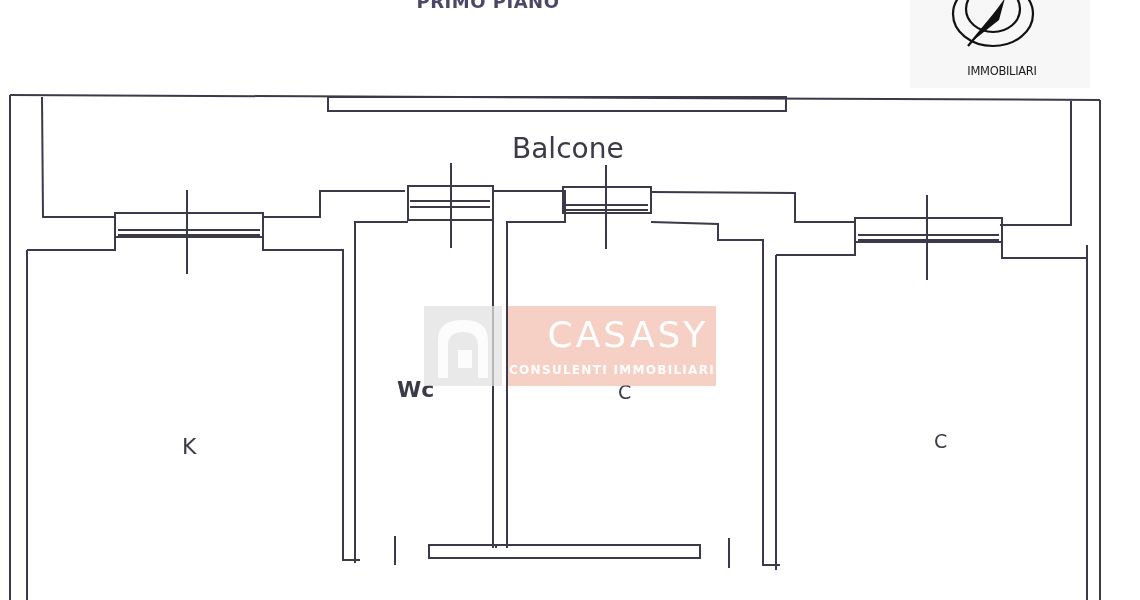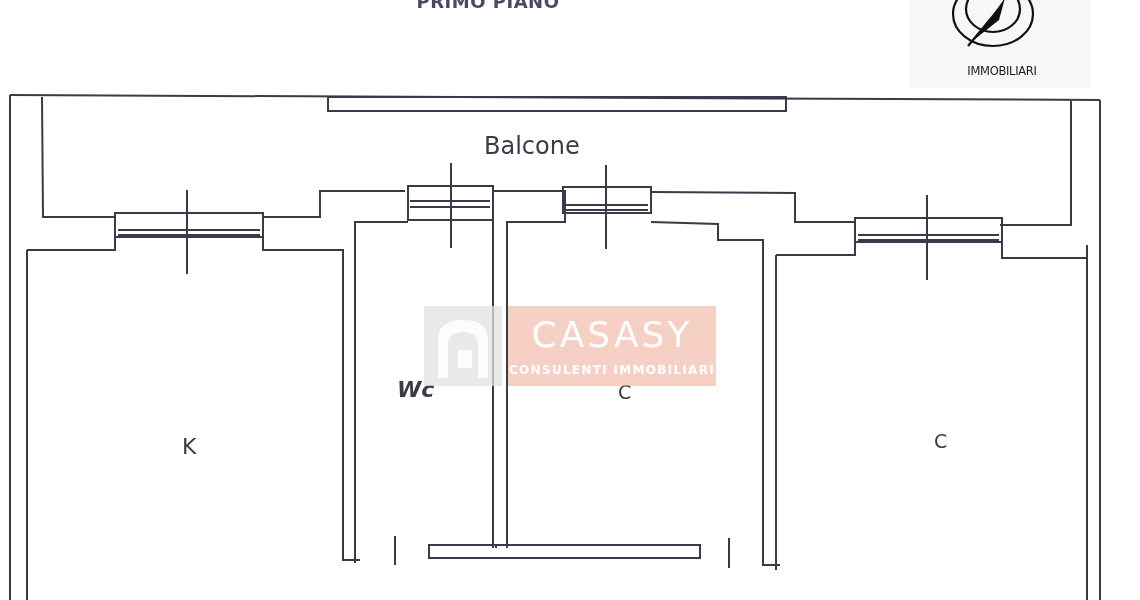--- a/index.html
+++ b/index.html
@@ -9,30 +9,30 @@
       font-family: "DejaVu Sans", sans-serif; font-weight: bold; font-size: 18px;
       color: #4a4866; letter-spacing: 0.5px;
     }
     .compass-wrap { position: absolute; left: 910px; top: 0; width: 180px; height: 88px; background: #f7f7f7; }
     .compass-label {
       position: absolute; left: 937px; top: 64px; width: 130px; text-align: center;
       font-family: "DejaVu Sans", sans-serif; font-size: 11.5px; color: #1a1a1a; letter-spacing: -0.3px;
     }
     svg.plan { position: absolute; left: 0; top: 0; }
     .room-label { position: absolute; font-family: "DejaVu Sans", sans-serif; color: #3a3a48; }
-    .lbl-balcone { left: 484px; top: 132px; font-size: 24px; }
+    .lbl-balcone { left: 512px; top: 132px; font-size: 28px; }
     .lbl-k { left: 182px; top: 434px; font-size: 22px; }
-    .lbl-wc { left: 397px; top: 377px; font-size: 22px; font-weight: bold; font-style: italic; }
+    .lbl-wc { left: 397px; top: 377px; font-size: 22px; font-weight: bold; }
     .lbl-c1 { left: 618px; top: 381px; font-size: 19px; }
     .lbl-c2 { left: 934px; top: 430px; font-size: 19px; }
     .watermark { position: absolute; left: 424px; top: 306px; width: 292px; height: 80px; }
     .wm-icon { position: absolute; left: 0; top: 0; width: 78px; height: 80px; background: rgba(225,225,225,0.75); }
     .wm-box { position: absolute; left: 84px; top: 0; width: 208px; height: 80px; background: rgba(238,170,150,0.55); }
     .wm-brand {
-      position: absolute; left: 0; top: 8px; width: 208px; text-align: center;
+      position: absolute; left: 16px; top: 8px; width: 208px; text-align: center;
       font-family: "DejaVu Sans", sans-serif; font-size: 36px; color: #ffffff; letter-spacing: 3px;
     }
     .wm-sub {
       position: absolute; left: 0; top: 57px; width: 208px; text-align: center;
       font-family: "DejaVu Sans", sans-serif; font-size: 12px; color: #ffffff; letter-spacing: 1.3px; font-weight: bold;
     }
   </style>
 </head>
 <body>
 

